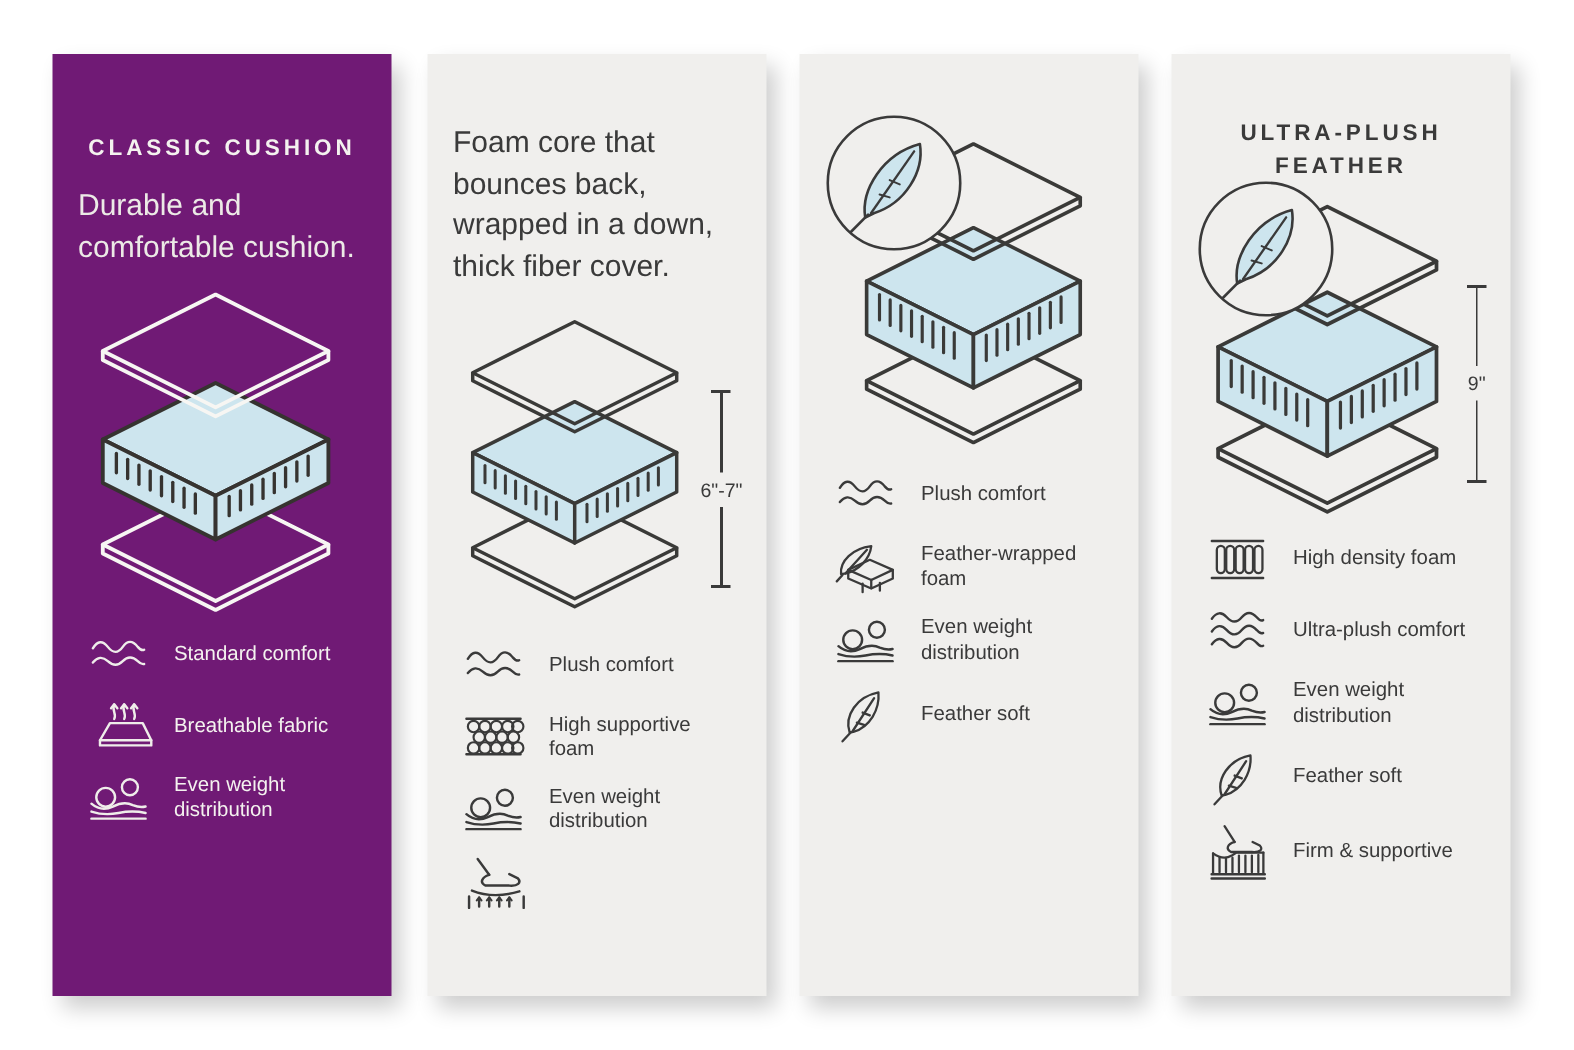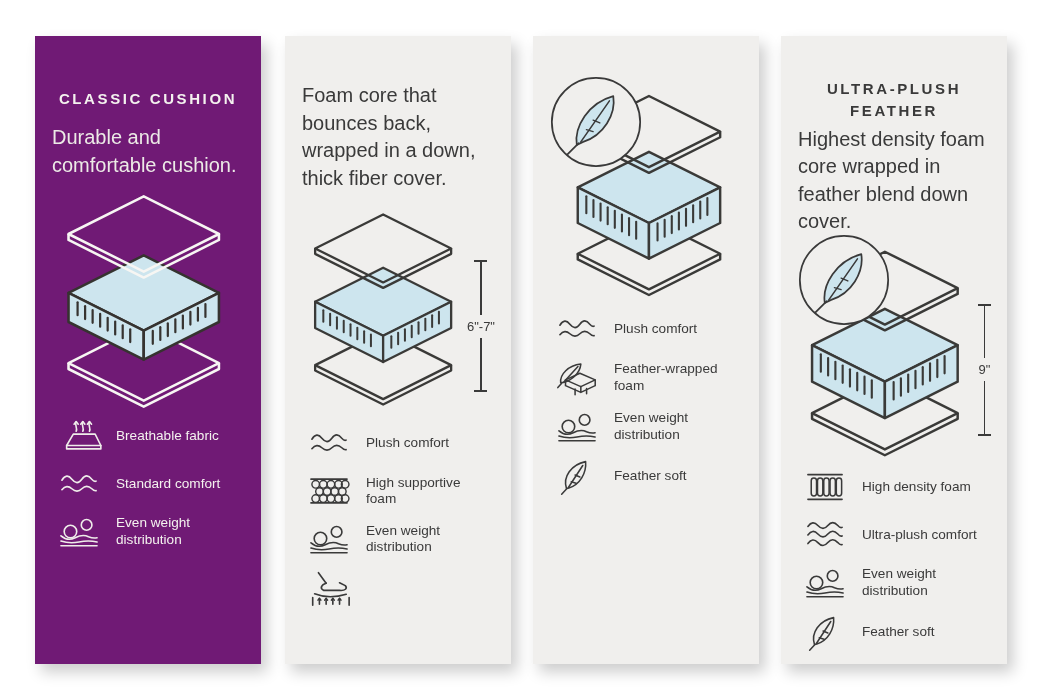--- a/index.html
+++ b/index.html
@@ -216,32 +216,32 @@
   <p class="desc">Durable and comfortable cushion.</p>
   <div class="illus">
     <svg class="cushion" width="188" height="219" viewBox="0 0 220 256">
         <use href="#cushion-std"></use>
       </svg>
   </div>
   <ul class="features">
     <li>
       <span class="ficon">
           <svg width="46" height="38" viewBox="0 0 48 40">
+            <use href="#i-waves2"></use>
+          </svg>
+        </span>
+      <span class="flabel">Standard comfort</span>
+    </li>
+    <li>
+      <span class="ficon">
+          <svg width="46" height="38" viewBox="0 0 48 40">
             <use href="#i-breathable"></use>
           </svg>
         </span>
       <span class="flabel">Breathable fabric</span>
-    </li>
-    <li>
-      <span class="ficon">
-          <svg width="46" height="38" viewBox="0 0 48 40">
-            <use href="#i-waves2"></use>
-          </svg>
-        </span>
-      <span class="flabel">Standard comfort</span>
     </li>
     <li>
       <span class="ficon">
           <svg width="46" height="38" viewBox="0 0 48 40">
             <use href="#i-weight"></use>
           </svg>
         </span>
       <span class="flabel">Even weight distribution</span>
     </li>
   </ul>
@@ -336,21 +336,20 @@
             <use href="#i-feather"></use>
           </svg>
         </span>
       <span class="flabel">Feather soft</span>
     </li>
   </ul>
 </section>
 
 <section class="panel light" style="left:781px">
   <h2>ULTRA-PLUSH FEATHER</h2>
-  <p class="desc">Highest density foam core wrapped in feather blend down cover.</p>
   <div class="illus">
     <svg class="cushion" style="margin-right:10px" width="188" height="219" viewBox="0 0 220 256">
         <use href="#cushion-thick"></use>
       </svg>
     <svg class="badge" width="96" height="96" viewBox="0 0 100 100">
         <use href="#feather-badge-g"></use>
       </svg>
     <div class="measure">
       <span class="cap"></span>
       <span class="seg"></span>
@@ -385,14 +384,22 @@
       <span class="flabel">Even weight distribution</span>
     </li>
     <li>
       <span class="ficon">
           <svg width="46" height="40" viewBox="0 0 48 40">
             <use href="#i-feather"></use>
           </svg>
         </span>
       <span class="flabel">Feather soft</span>
     </li>
+    <li>
+      <span class="ficon">
+          <svg width="46" height="40" viewBox="0 0 48 40">
+            <use href="#i-firm"></use>
+          </svg>
+        </span>
+      <span class="flabel">Firm &amp; supportive</span>
+    </li>
   </ul>
 </section>
 
 </body></html>

